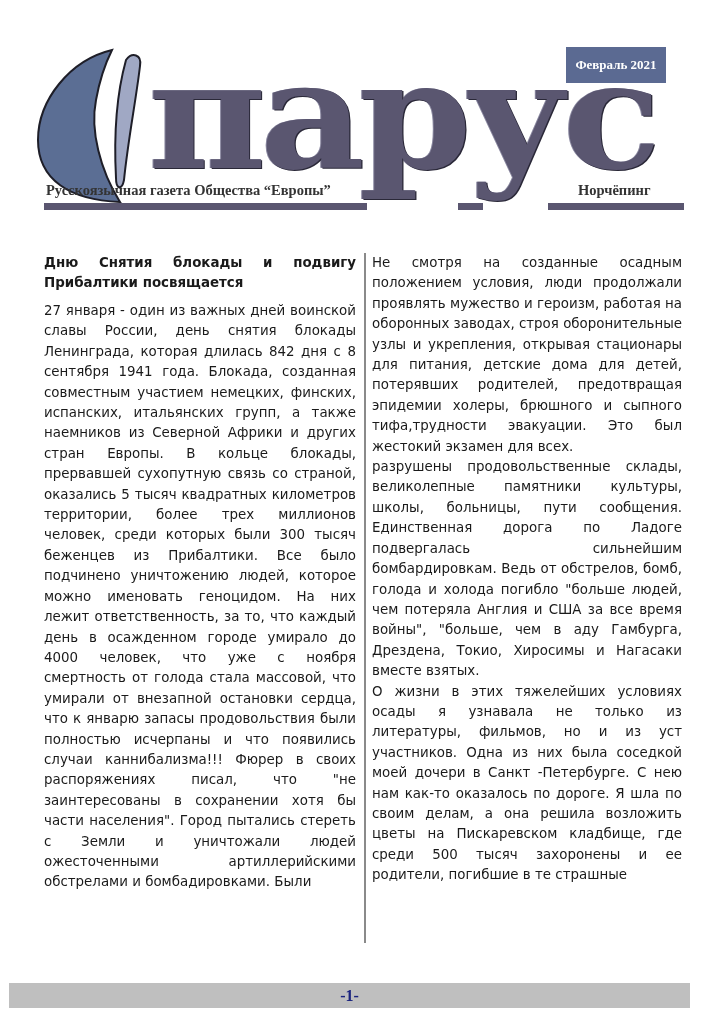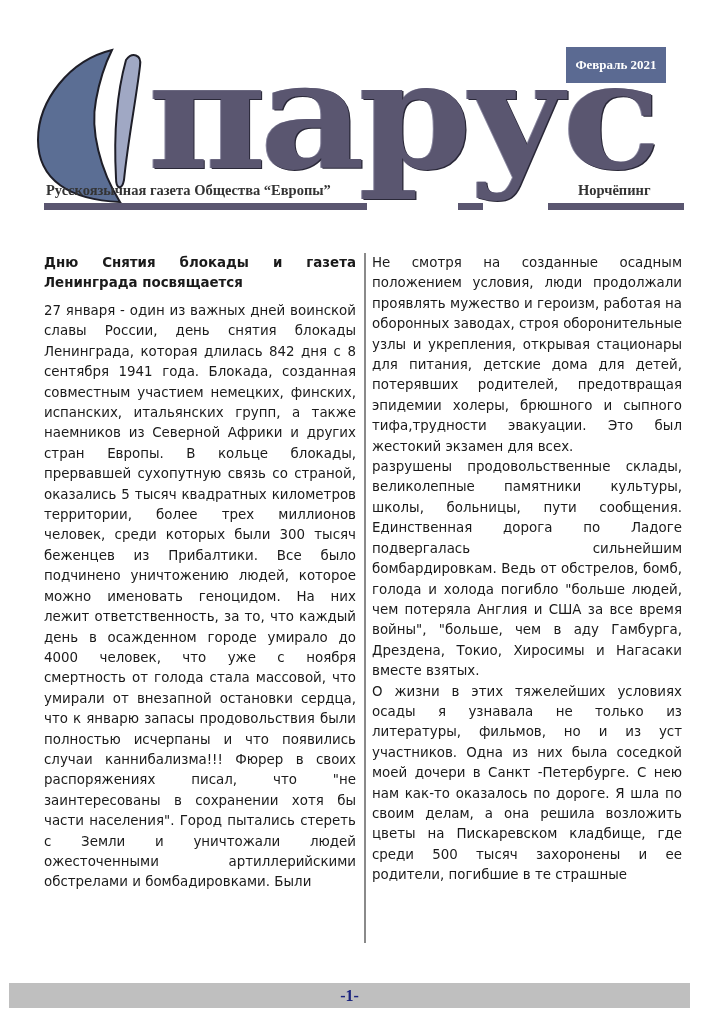--- a/index.html
+++ b/index.html
@@ -79,21 +79,21 @@
   <div class="subtitle">Русскоязычная газета Общества “Европы”</div>
   <div class="city">Норчёпинг</div>
 
   <div class="rule" style="left:44px; width:323px;"></div>
   <div class="rule" style="left:458px; width:25px;"></div>
   <div class="rule" style="left:548px; width:136px;"></div>
 </div>
 
 <div class="columns">
   <div class="col col-left">
-    <p class="headline">Дню Снятия блокады и газета Ленинграда посвящается</p>
+    <p class="headline">Дню Снятия блокады и подвигу Прибалтики посвящается</p>
     <p class="para">27 января - один из важных дней воинской славы России, день снятия блокады Ленинграда, которая длилась 842 дня с 8 сентября 1941 года. Блокада, созданная совместным участием немецких, финских, испанских, итальянских групп, а также наемников из Северной Африки и других стран Европы. В кольце блокады, прервавшей сухопутную связь со страной, оказались 5 тысяч квадратных километров территории, более трех миллионов человек, среди которых были 300 тысяч беженцев из Прибалтики. Все было подчинено уничтожению людей, которое можно именовать геноцидом. На них лежит ответственность, за то, что каждый день в осажденном городе умирало до 4000 человек, что уже с ноября смертность от голода стала массовой, что умирали от внезапной остановки сердца, что к январю запасы продовольствия были полностью исчерпаны и что появились случаи каннибализма!!! Фюрер в своих распоряжениях писал, что "не заинтересованы в сохранении хотя бы части населения". Город пытались стереть с Земли и уничтожали людей ожесточенными артиллерийскими обстрелами и бомбадировками. Были</p>
   </div>
   <div class="col-divider"></div>
   <div class="col col-right">
     <p class="para">Не смотря на созданные осадным положением условия, люди продолжали проявлять мужество и героизм, работая на оборонных заводах, строя оборонительные узлы и укрепления, открывая стационары для питания, детские дома для детей, потерявших родителей, предотвращая эпидемии холеры, брюшного и сыпного тифа,трудности эвакуации. Это был жестокий экзамен для всех.</p>
     <p class="para">разрушены продовольственные склады, великолепные памятники культуры, школы, больницы, пути сообщения. Единственная дорога по Ладоге подвергалась сильнейшим бомбардировкам. Ведь от обстрелов, бомб, голода и холода погибло "больше людей, чем потеряла Англия и США за все время войны", "больше, чем в аду Гамбурга, Дрездена, Токио, Хиросимы и Нагасаки вместе взятых.</p>
     <p class="para">О жизни в этих тяжелейших условиях осады я узнавала не только из литературы, фильмов, но и из уст участников. Одна из них была соседкой моей дочери в Санкт -Петербурге. С нею нам как-то оказалось по дороге. Я шла по своим делам, а она решила возложить цветы на Пискаревском кладбище, где среди 500 тысяч захоронены и ее родители, погибшие в те страшные</p>
   </div>
 </div>
 

